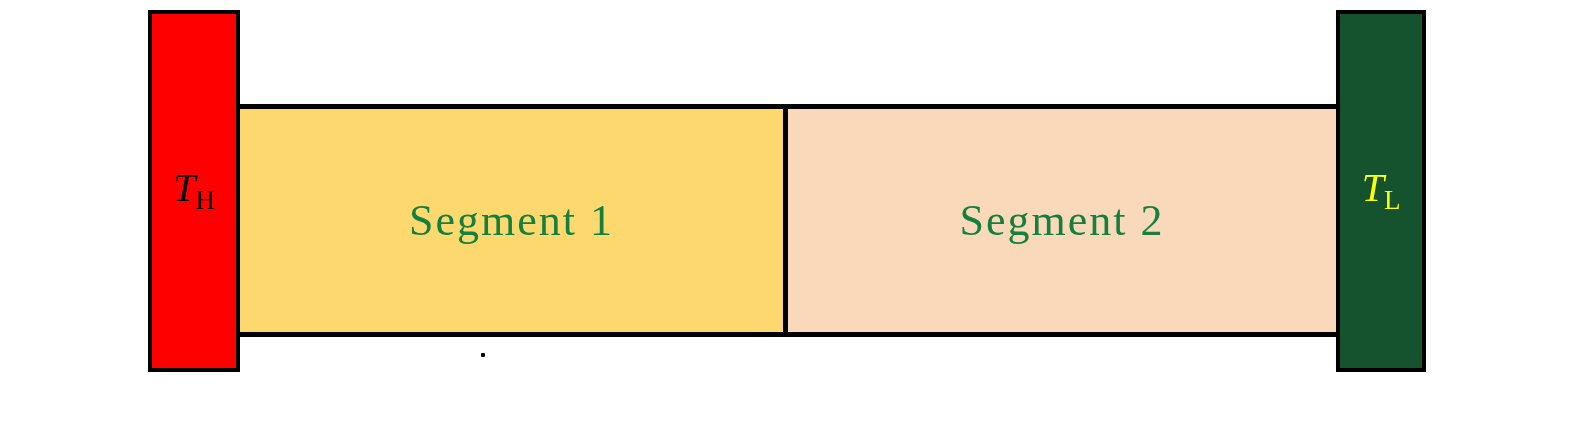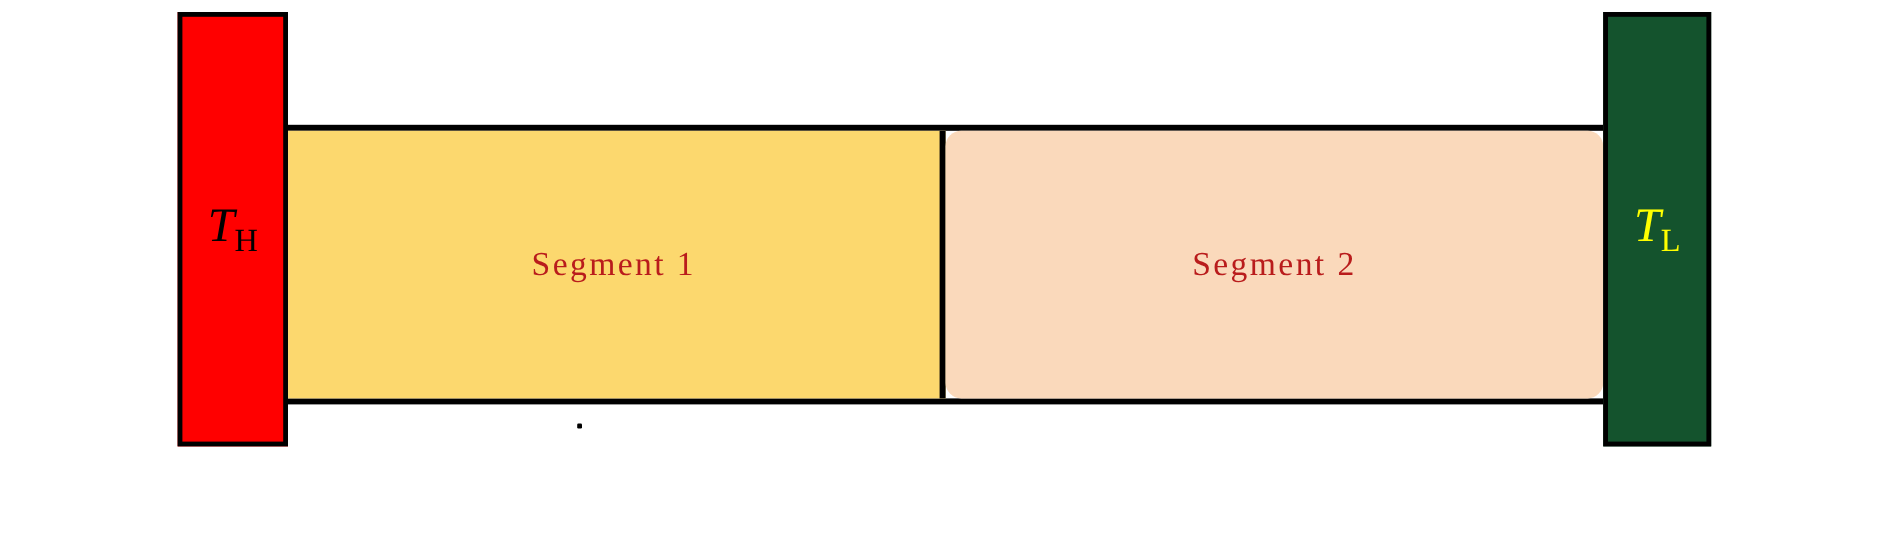--- a/index.html
+++ b/index.html
@@ -58,22 +58,22 @@
     justify-content: center;
   }
   .segment-1 {
     flex: 0 0 548px;
     border-right: 5px solid #000000;
   }
   .segment-2 {
     flex: 1 1 auto;
   }
   .segment-label {
-    font-size: 28px;
-    color: #b91c1c;
+    font-size: 44px;
+    color: #15803d;
     letter-spacing: 2px;
     white-space: nowrap;
   }
   .stray-dot {
     position: absolute;
     left: 481px;
     top: 353px;
     width: 4px;
     height: 4px;
     background: #000000;
@@ -82,21 +82,21 @@
 </style>
 </head>
 <body>
 
 <div class="canvas">
 
   <div class="bar">
     <div class="segment segment-1" style="background-color: rgb(252, 216, 110);">
       <span class="segment-label">Segment 1</span>
     </div>
-    <div class="segment segment-2" style="background-color: rgb(250, 217, 187); border-radius: 13px;">
+    <div class="segment segment-2" style="background-color: rgb(250, 217, 187);">
       <span class="segment-label">Segment 2</span>
     </div>
   </div>
 
   <div class="reservoir reservoir-hot" style="background-color: rgb(255, 0, 0);">
     <span class="temp-label" style="color: rgb(0, 0, 0);"><span>T</span><span class="sub">H</span></span>
   </div>
 
   <div class="reservoir reservoir-cold" style="background-color: #14532d;">
     <span class="temp-label" style="color: rgb(255, 255, 0);"><span>T</span><span class="sub">L</span></span>

